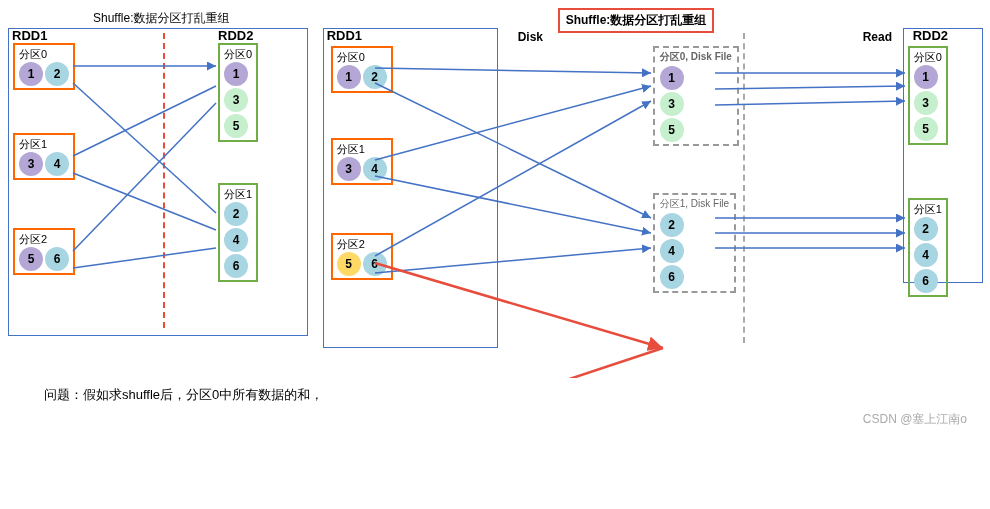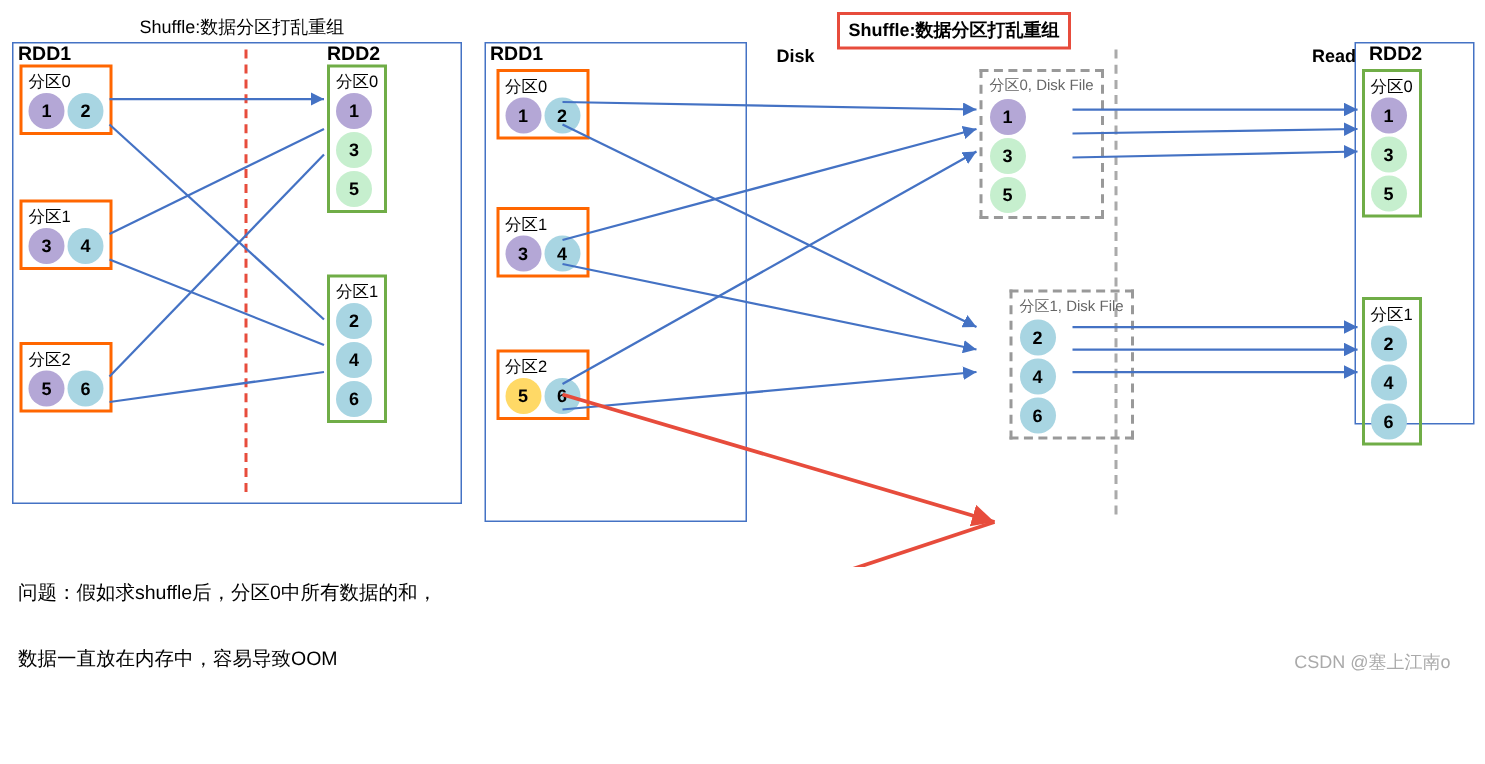--- a/index.html
+++ b/index.html
@@ -142,21 +142,21 @@
       <div style="position:absolute; top:20px; left:590px; font-weight:bold; font-size:13px;">
         <span>RDD2</span>
       </div>
 
       <div style="position:absolute; top:20px; left:580px; width:80px; height:255px; border:1.5px solid #4472c4;"></div>
 
       <div style="position:absolute; top:22px; left:195px; font-size:12px; font-weight:bold;">
         <span>Disk</span>
       </div>
 
-      <div style="position:absolute; top:22px; left:552px; font-size:12px; font-weight:bold;">
+      <div style="position:absolute; top:22px; left:540px; font-size:12px; font-weight:bold;">
         <span>Read</span>
       </div>
 
       <div style="position:absolute; top:38px; left:8px; border:2px solid #FF6600; padding:2px 4px;">
         <div style="font-size:11px;">分区0</div>
         <div style="display:flex; gap:2px;">
           <div class="num-box purple">1</div>
           <div class="num-box teal">2</div>
         </div>
       </div>
@@ -173,29 +173,29 @@
         <div style="font-size:11px;">分区2</div>
         <div style="display:flex; gap:2px;">
           <div class="num-box orange-bg">5</div>
           <div class="num-box teal">6</div>
         </div>
       </div>
 
       <div style="position:absolute; top:25px; left:420px; border-left:2px dashed #aaa; height:310px;"></div>
 
       <div style="position:absolute; top:38px; left:330px; border:2px dashed #999; padding:2px 5px;">
-        <div style="font-size:10px; color:#666; margin-bottom:2px;">分区0, Disk File</div>
+        <div style="font-size:10px; color:#666; margin-bottom:2px;font-weight:bold;">分区0, Disk File</div>
         <div style="display:flex; flex-direction:column; gap:2px;">
           <div class="num-box purple">1</div>
           <div class="num-box lightgreen">3</div>
           <div class="num-box lightgreen">5</div>
         </div>
       </div>
 
-      <div style="position:absolute; top:185px; left:330px; border:2px dashed #999; padding:2px 5px;margin-left:20px;">
+      <div style="position:absolute; top:185px; left:330px; border:2px dashed #999; padding:2px 5px;">
         <div style="font-size:10px; color:#666; margin-bottom:2px;">分区1, Disk File</div>
         <div style="display:flex; flex-direction:column; gap:2px;">
           <div class="num-box teal">2</div>
           <div class="num-box teal">4</div>
           <div class="num-box teal">6</div>
         </div>
       </div>
 
       <div style="position:absolute; top:38px; left:585px; border:2px solid #70AD47; padding:2px 4px;">
         <div style="font-size:11px;">分区0</div>
@@ -251,25 +251,24 @@
 
         <line x1="52" y1="255" x2="340" y2="340" stroke="#e74c3c" stroke-width="2.5" marker-end="url(#arr3)"></line>
         <line x1="340" y1="340" x2="8" y2="450" stroke="#e74c3c" stroke-width="2.5"></line>
       </svg>
     </div>
 
   </div>
 
   <div style="display:flex; flex-direction:row; align-items:flex-start; justify-content:space-between; margin-top:6px; padding-left:4px;">
 
-    <div style="display:flex; flex-direction:row;">
+    <div style="display:flex; flex-direction:row;margin-left:32px;">
       <div style="font-size:13px; line-height:1.7;">
         <span>问题：假如求shuffle后，分区0中所有数据的和，</span><br>
         <br>
-        <span>数据一直放在内存中，容易导致OOM</span>
       </div>
     </div>
 
     <div style="font-size:12px; color:#aaa; margin-right:15px; margin-top:auto;">
       <span>CSDN @塞上江南o</span>
     </div>
 
   </div>
 
 </div>

